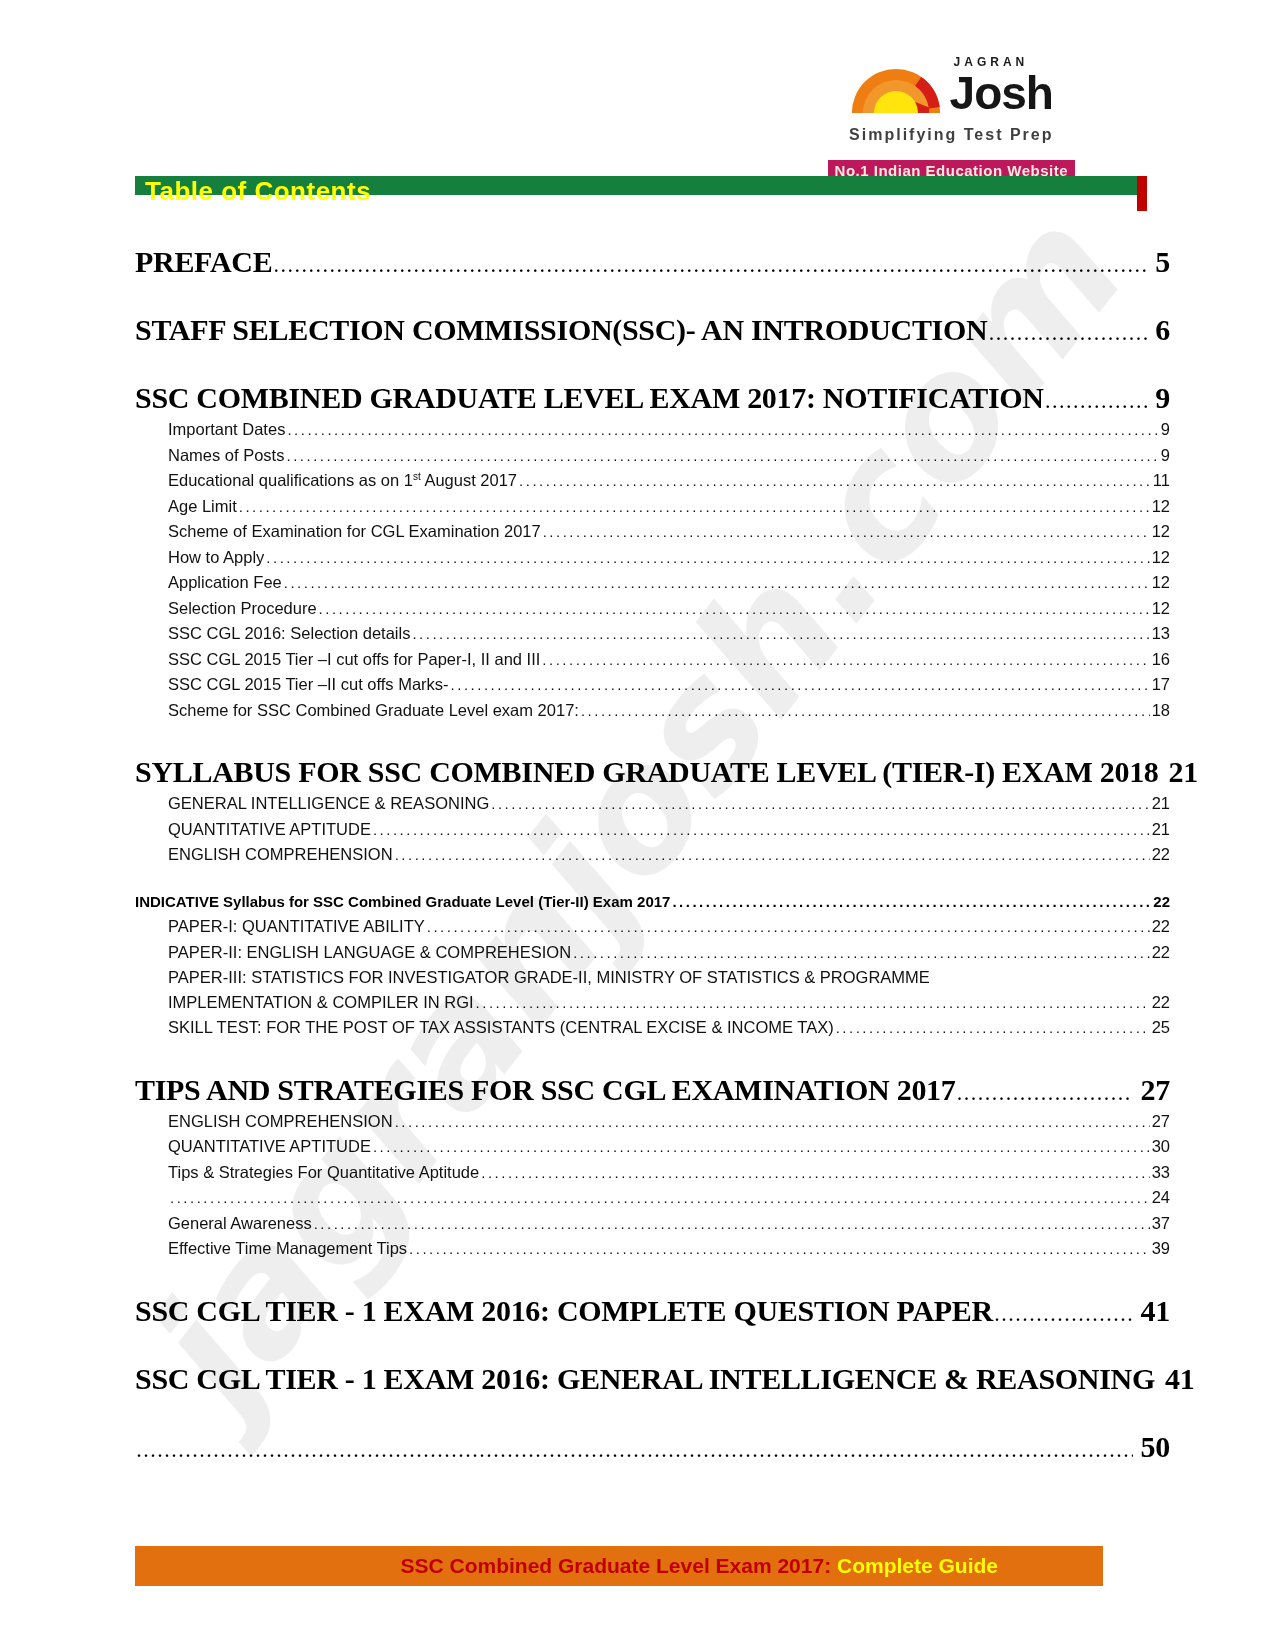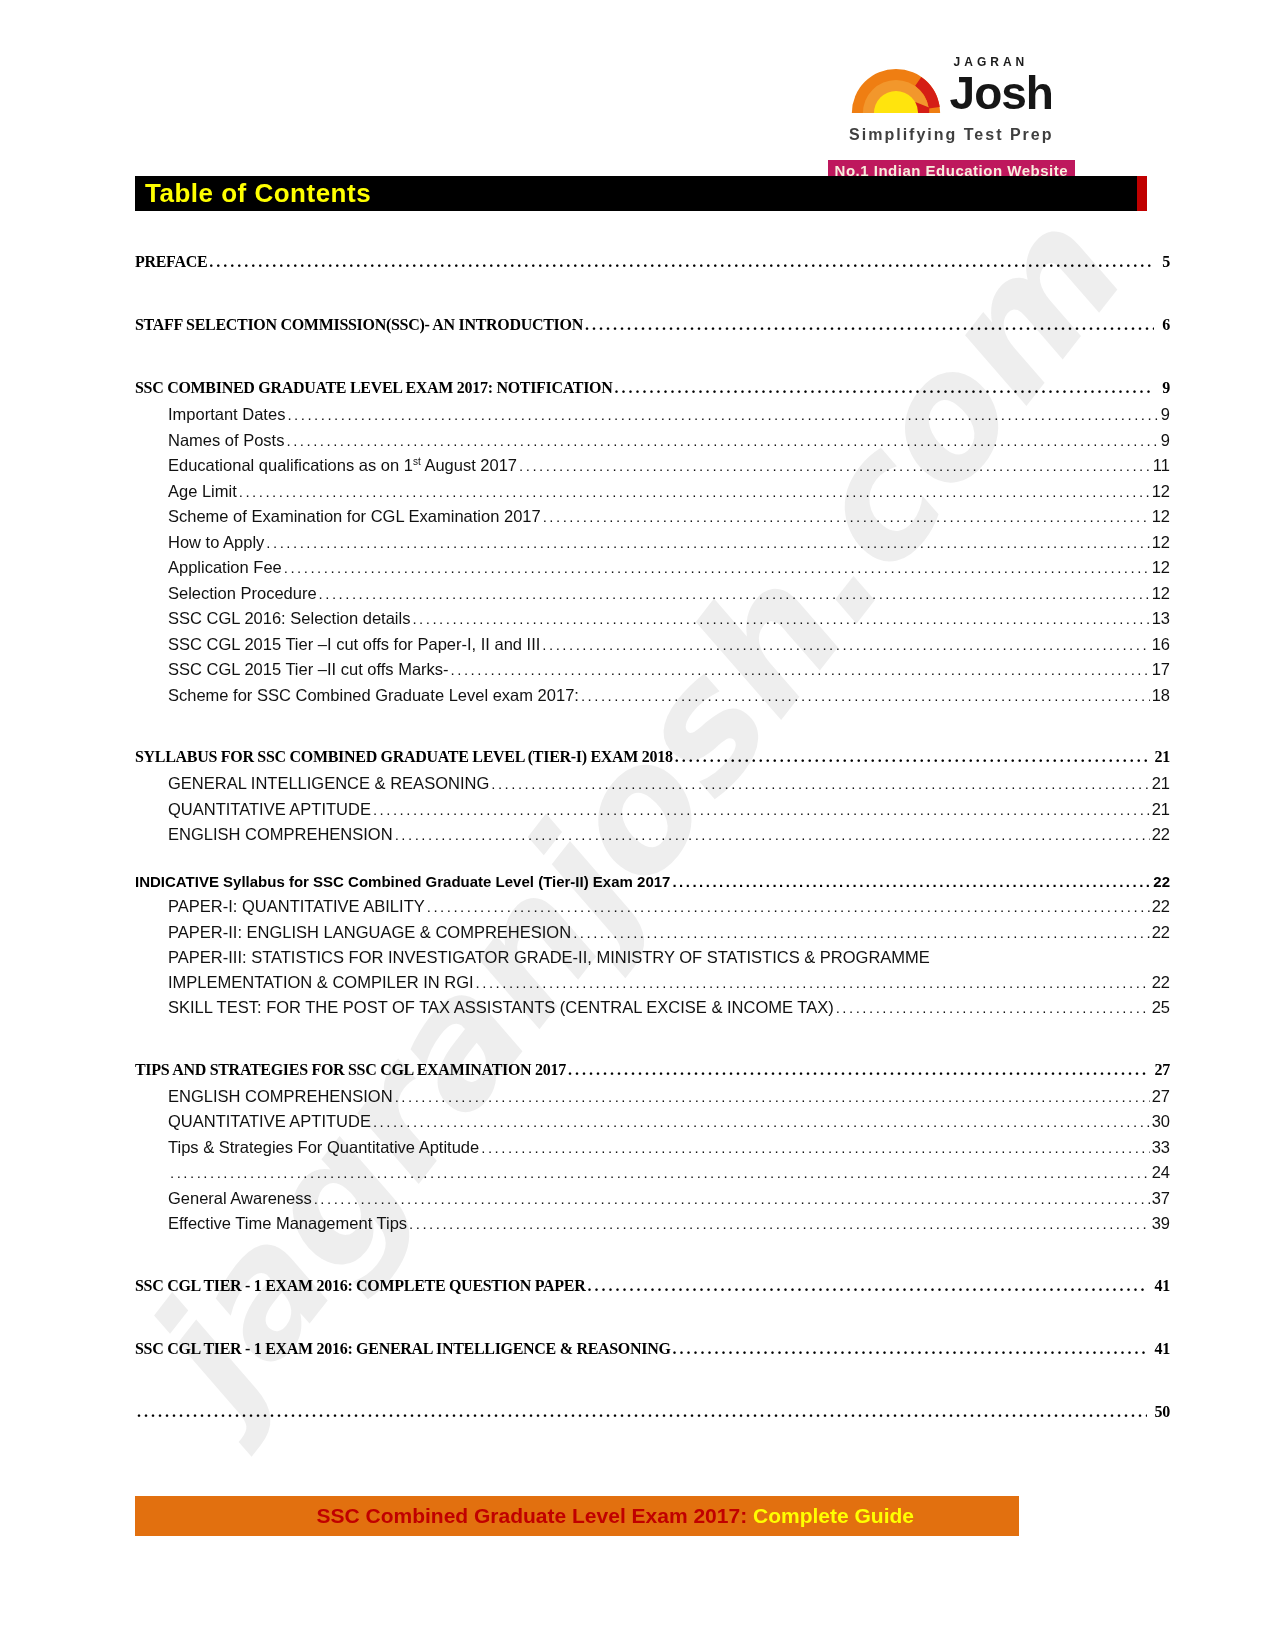--- a/index.html
+++ b/index.html
@@ -30,60 +30,60 @@
   .logo-textcol{display:flex;flex-direction:column;align-items:flex-start;line-height:1;}
   .logo-jagran{font-size:12px;font-weight:bold;letter-spacing:4px;color:#1c1c1c;margin-left:4px;}
   .logo-josh{font-size:46px;font-weight:bold;color:#161616;letter-spacing:-1px;margin-top:2px;}
   .logo-tagline{font-size:16px;font-weight:bold;color:#3f3f3f;letter-spacing:2px;margin-top:10px;}
   .logo-badge{
     margin-top:16px;background:#be185d;color:#f7ecdc;
     font-size:15px;font-weight:bold;padding:2px 7px;letter-spacing:0.5px;
   }
   
   .banner{
-    position:absolute;left:135px;top:176px;width:1012px;height:35px;
-    background:#000000;display:flex;align-items:center;z-index:2;
+    position:absolute;left:135px;top:176px;width:1012px;height:19px;
+    background:#15803d;display:flex;align-items:flex-start;z-index:2;
   }
   .banner-title{
     color:#ffff00;font-weight:bold;font-size:26px;letter-spacing:0.5px;
     padding-left:10px;white-space:nowrap;
   }
   .banner-cap{position:absolute;right:0;top:0;width:10px;height:35px;background:#c00000;}
   
   .toc{
     position:absolute;left:135px;top:248px;width:1035px;z-index:1;
   }
   .row{display:flex;align-items:baseline;}
   .row .label{white-space:nowrap;}
   .row .dots{flex:1;overflow:hidden;white-space:nowrap;margin:0 2px;}
   .row .dots::after{
     content:"....................................................................................................................................................................................................................................";
     letter-spacing:2.5px;font-size:15px;
   }
   .row .pg{white-space:nowrap;}
   .row.h1{
     font-family:"Liberation Serif",serif;font-weight:bold;
-    font-size:16px;line-height:28px;margin-top:35px;letter-spacing:-0.3px;
+    font-size:30px;line-height:28px;margin-top:35px;letter-spacing:-0.3px;
   }
   .row.h1:first-child{margin-top:0;}
   .row.h1 .dots::after{font-weight:bold;letter-spacing:3px;font-size:16px;}
   .row.h1 .pg{padding-left:6px;}
   .row.h2{
     font-weight:bold;font-size:15px;line-height:24.5px;margin-top:22px;
   }
   .row.sub{
     font-size:16.5px;line-height:24.5px;color:#111;
   }
   .row.sub .label,.row.h2 .label{letter-spacing:0;}
   .row.sub{padding-left:33px;}
   .row.cont{padding-left:33px;}
   sup{font-size:10px;line-height:0;}
   
   .footer{
-    position:absolute;left:135px;top:1496px;width:884px;height:40px;
+    position:absolute;left:135px;top:1546px;width:968px;height:40px;
     background:#e2700f;display:flex;align-items:center;justify-content:flex-end;
     z-index:2;
   }
   .footer-text{font-size:21px;font-weight:bold;padding-right:105px;white-space:nowrap;}
   .footer-prefix{color:#c00000;}
   .footer-suffix{color:#ffff00;}
 </style>
 </head>
 <body>
 

